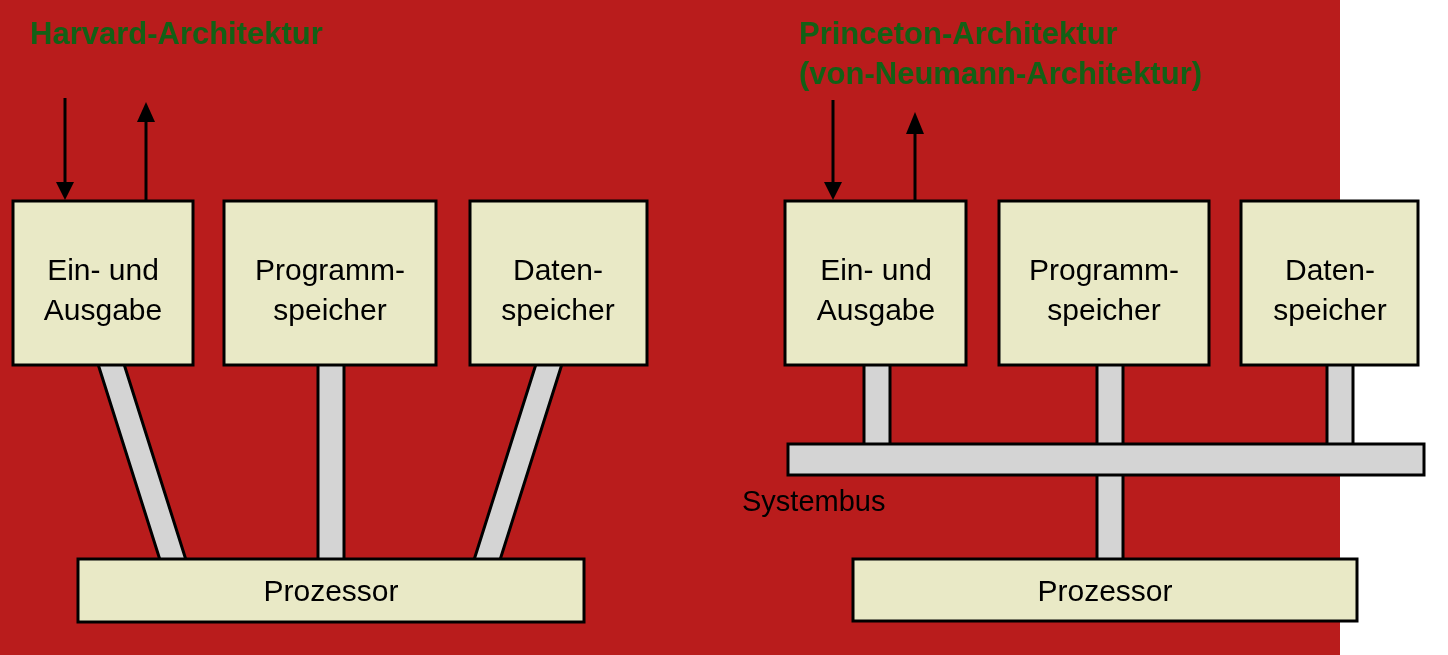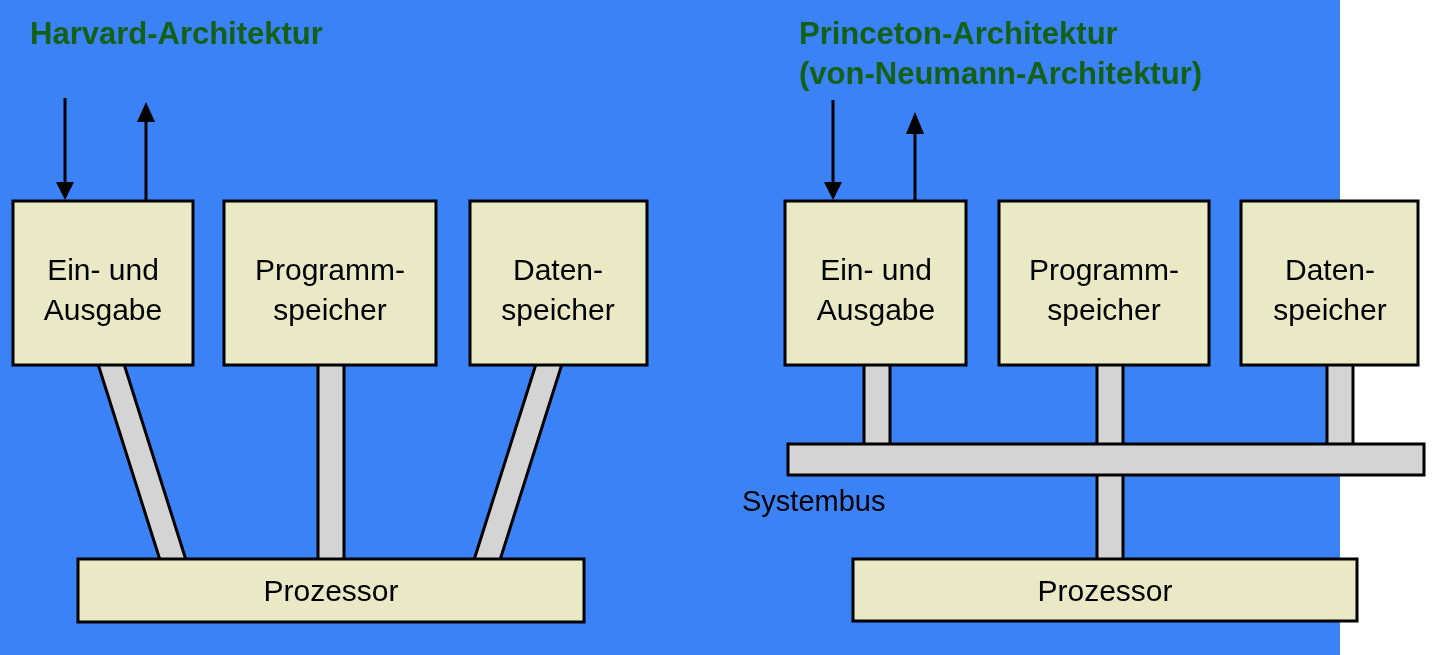--- a/index.html
+++ b/index.html
@@ -10,21 +10,21 @@
   body {
     width: 1448px;
     height: 655px;
     overflow: hidden;
     font-family: "Liberation Sans", sans-serif;
   }
   #stage {
     position: relative;
     width: 1340px;
     height: 655px;
-    background: #3b82f6;
+    background: #b91c1c;
   }
   svg.diagram {
     position: absolute;
     left: 0;
     top: 0;
     width: 1448px;
     height: 655px;
     display: block;
   }
   .title-text {

